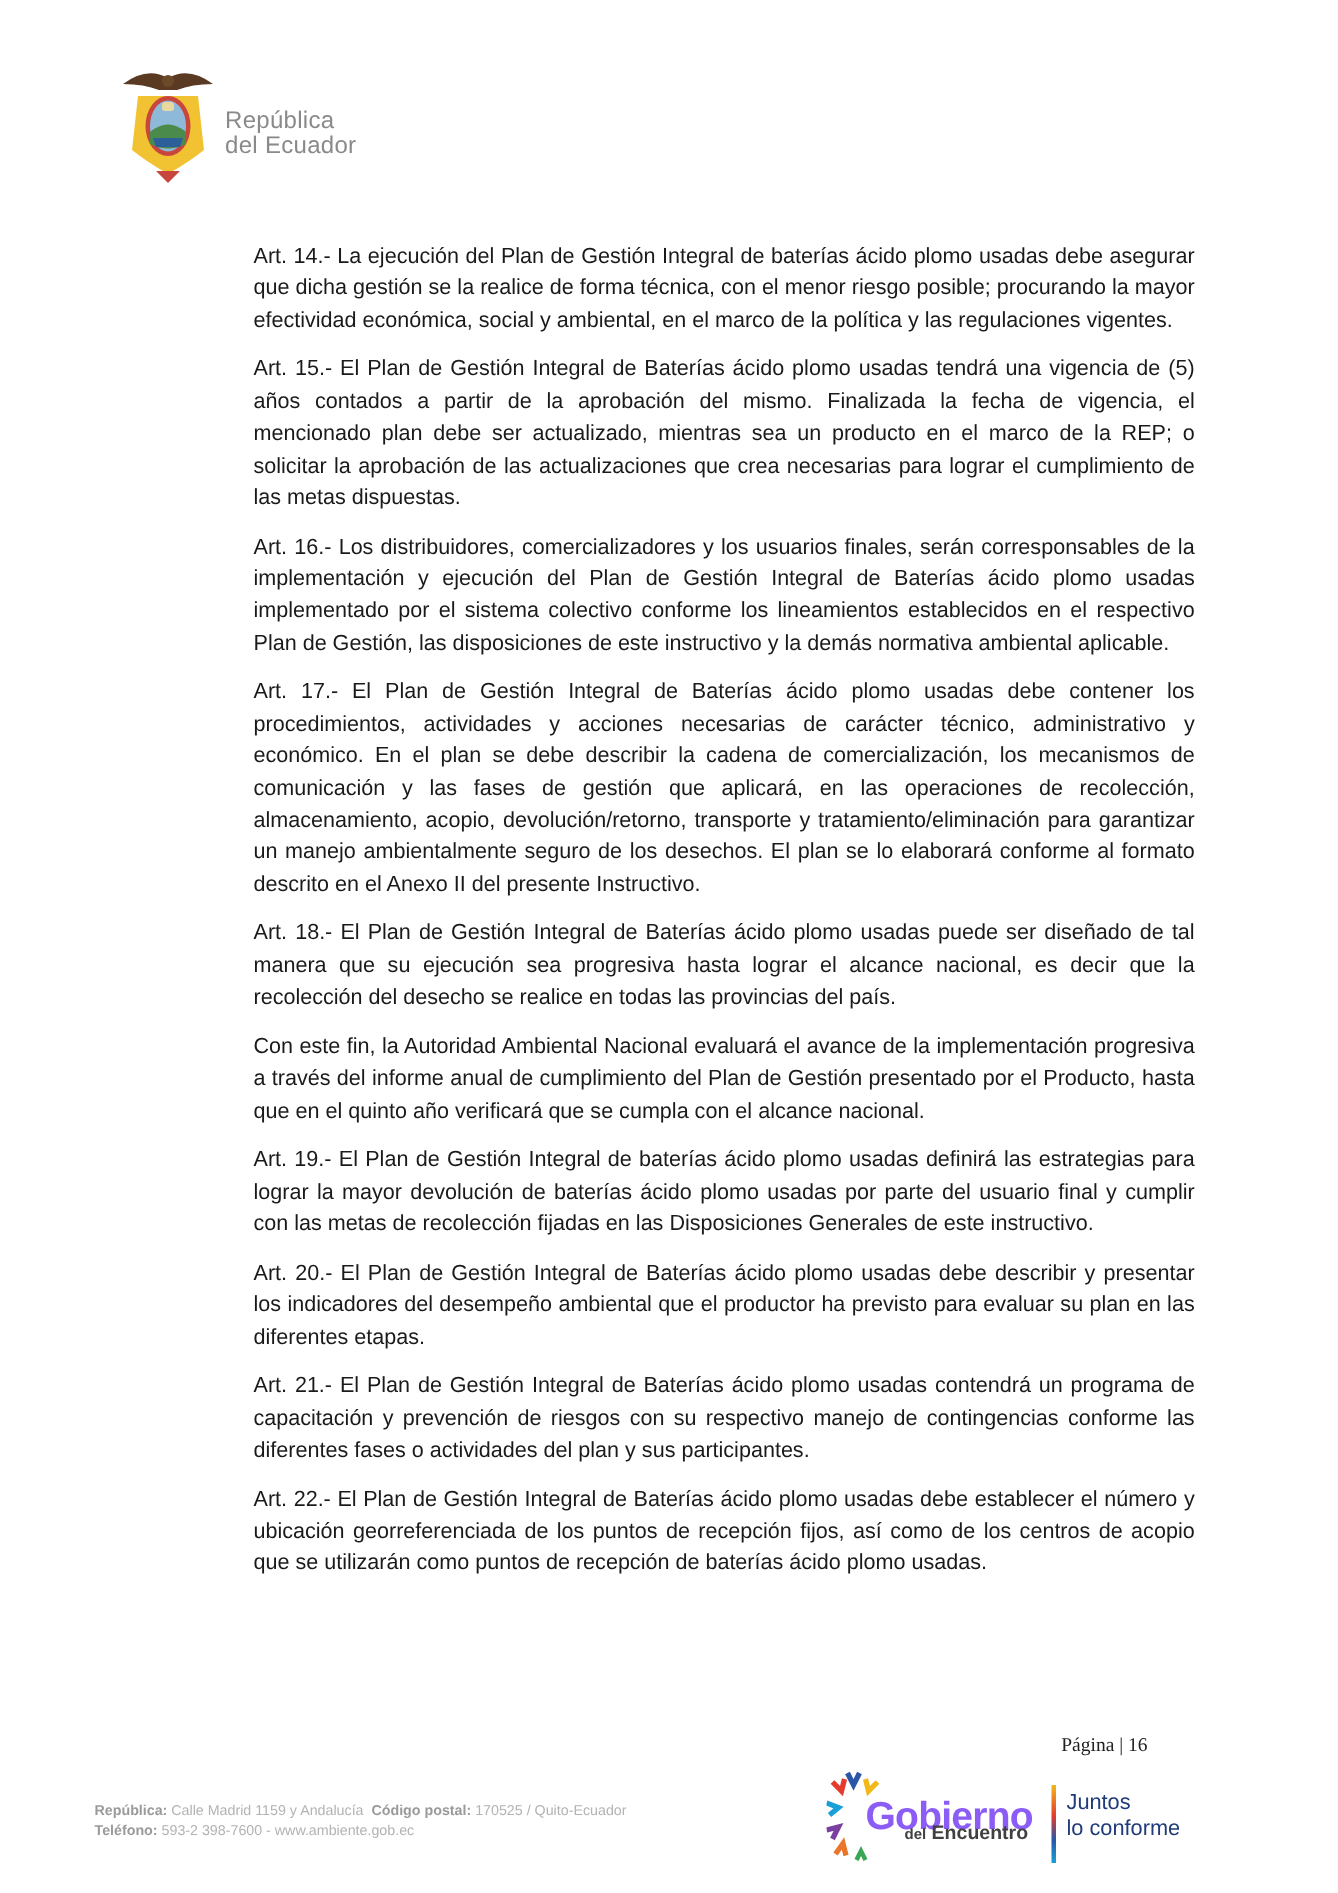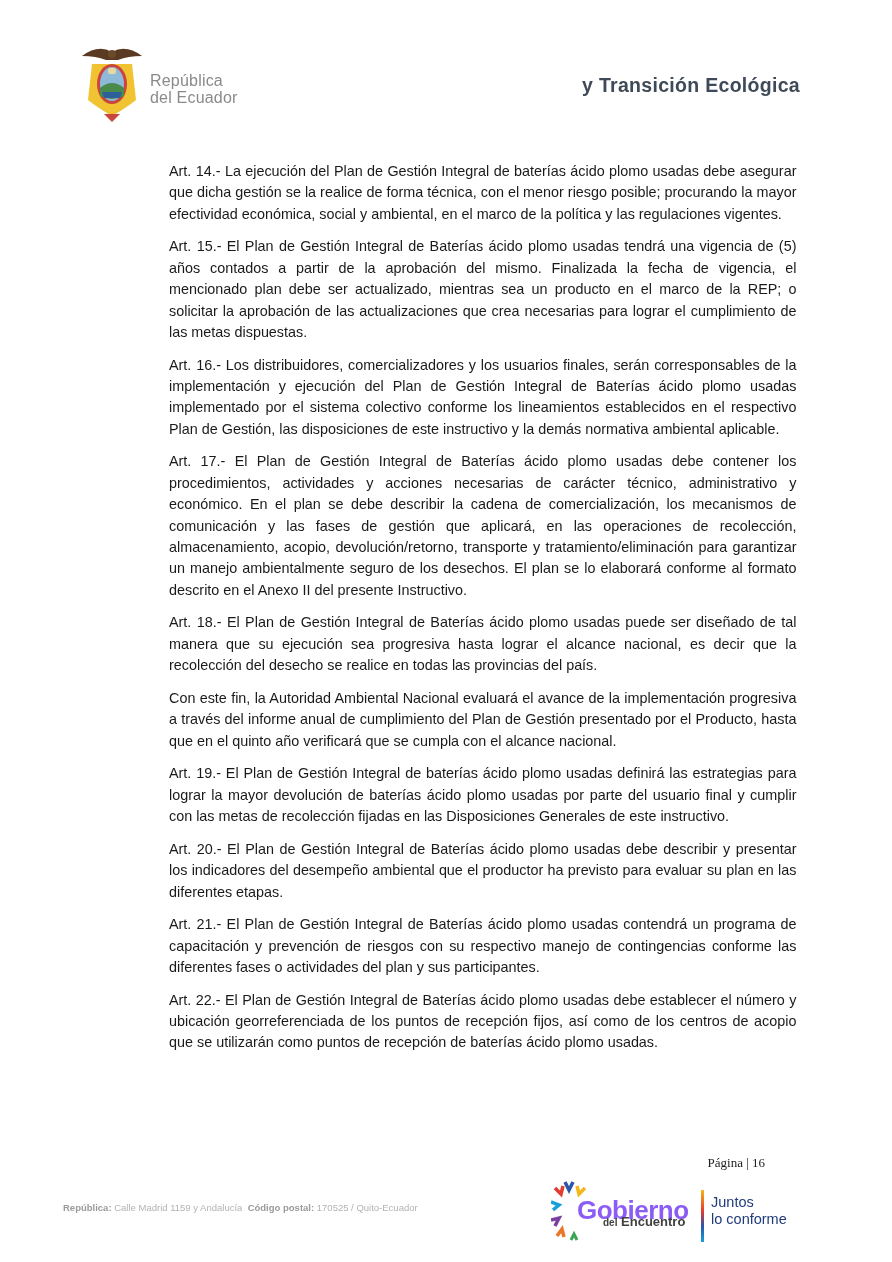--- a/index.html
+++ b/index.html
@@ -33,21 +33,20 @@
     <path d="M22 46 Q34 36 46 46 L46 54 Q34 60 22 54 Z" fill="#4a8a4a"></path>
     <path d="M24 50 L44 50 L42 56 L26 56 Z" fill="#2d5f9a"></path>
     <rect x="30" y="26" width="8" height="6" rx="2" fill="#e8d9a0"></rect>
     <path d="M26 72 L34 80 L42 72 Z" fill="#c9463d"></path>
   </svg>
   <div class="rep-text">
     <div>República</div>
     <div>del Ecuador</div>
   </div>
   <div class="ministry">
-    <div>y Transición Ecológica</div>
   </div>
 </div>
 
 <div class="content">
   <p>Art. 14.- La ejecución del Plan de Gestión Integral de baterías ácido plomo usadas debe asegurar que dicha gestión se la realice de forma técnica, con el menor riesgo posible; procurando la mayor efectividad económica, social y ambiental, en el marco de la política y las regulaciones vigentes.</p>
   <p>Art. 15.- El Plan de Gestión Integral de Baterías ácido plomo usadas tendrá una vigencia de (5) años contados a partir de la aprobación del mismo. Finalizada la fecha de vigencia, el mencionado plan debe ser actualizado, mientras sea un producto en el marco de la REP; o solicitar la aprobación de las actualizaciones que crea necesarias para lograr el cumplimiento de las metas dispuestas.</p>
   <p>Art. 16.- Los distribuidores, comercializadores y los usuarios finales, serán corresponsables de la implementación y ejecución del Plan de Gestión Integral de Baterías ácido plomo usadas implementado por el sistema colectivo conforme los lineamientos establecidos en el respectivo Plan de Gestión, las disposiciones de este instructivo y la demás normativa ambiental aplicable.</p>
   <p>Art. 17.- El Plan de Gestión Integral de Baterías ácido plomo usadas debe contener los procedimientos, actividades y acciones necesarias de carácter técnico, administrativo y económico. En el plan se debe describir la cadena de comercialización, los mecanismos de comunicación y las fases de gestión que aplicará, en las operaciones de recolección, almacenamiento, acopio, devolución/retorno, transporte y tratamiento/eliminación para garantizar un manejo ambientalmente seguro de los desechos. El plan se lo elaborará conforme al formato descrito en el Anexo II del presente Instructivo.</p>
   <p>Art. 18.- El Plan de Gestión Integral de Baterías ácido plomo usadas puede ser diseñado de tal manera que su ejecución sea progresiva hasta lograr el alcance nacional, es decir que la recolección del desecho se realice en todas las provincias del país.</p>
   <p>Con este fin, la Autoridad Ambiental Nacional evaluará el avance de la implementación progresiva a través del informe anual de cumplimiento del Plan de Gestión presentado por el Producto, hasta que en el quinto año verificará que se cumpla con el alcance nacional.</p>
@@ -59,20 +58,24 @@
 
 <div class="page-num">Página | 16</div>
 
 <div class="footer-addr">
   <div>
     <b>República:</b>
     <span>Calle Madrid 1159 y Andalucía</span>
     &nbsp;<b>Código postal:</b>
     <span>170525 / Quito-Ecuador</span>
   </div>
+  <div>
+    <b>Teléfono:</b>
+    <span>593-2 398-7600 - www.ambiente.gob.ec</span>
+  </div>
 </div>
 
 <div class="gob">
   <svg width="40" height="68" viewBox="0 0 40 68" style="position:absolute;left:0;top:0;">
     <path d="M14 2 l4 8 l4 -8" stroke="#2a56a8" stroke-width="3.5" fill="none"></path>
     <path d="M4 8 l6 6 l2 -8" stroke="#e33b2e" stroke-width="3.5" fill="none"></path>
     <path d="M26 6 l2 8 l6 -6" stroke="#f3b71a" stroke-width="3.5" fill="none"></path>
     <path d="M0 22 l8 3 l-6 5" stroke="#19a0d8" stroke-width="3.5" fill="none"></path>
     <path d="M0 40 l8 -2 l-4 8" stroke="#7b3fa0" stroke-width="3.5" fill="none"></path>
     <path d="M6 56 l5 -7 l2 8" stroke="#e9762b" stroke-width="3.5" fill="none"></path>

